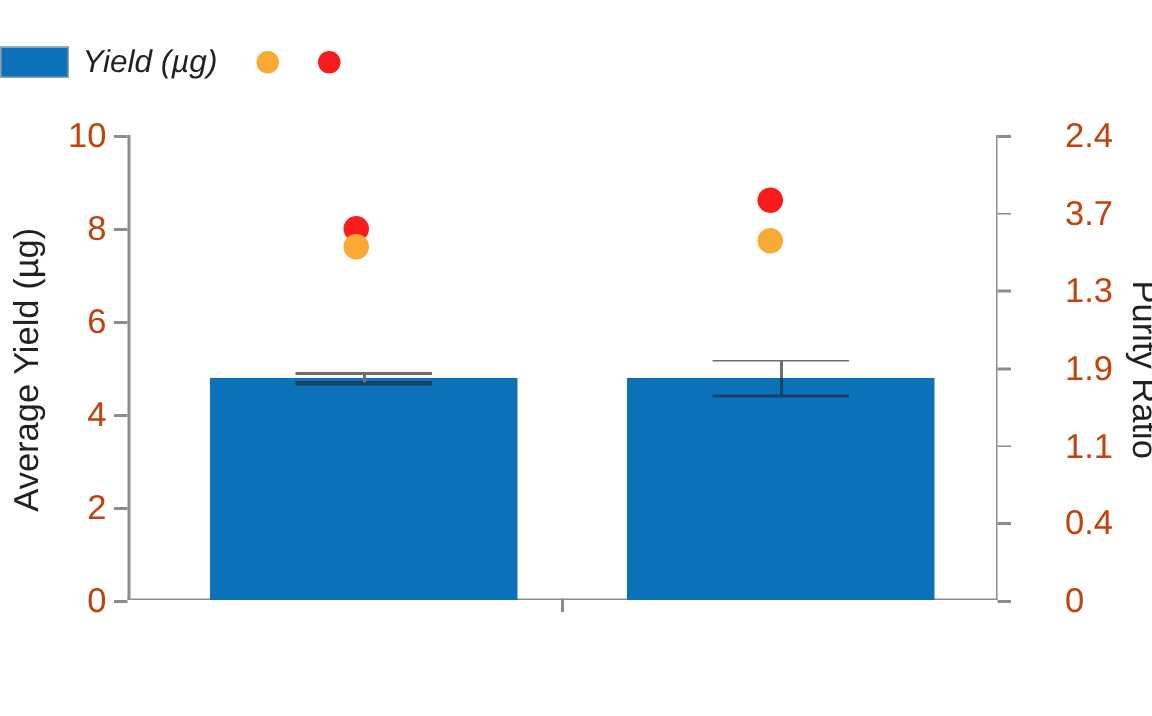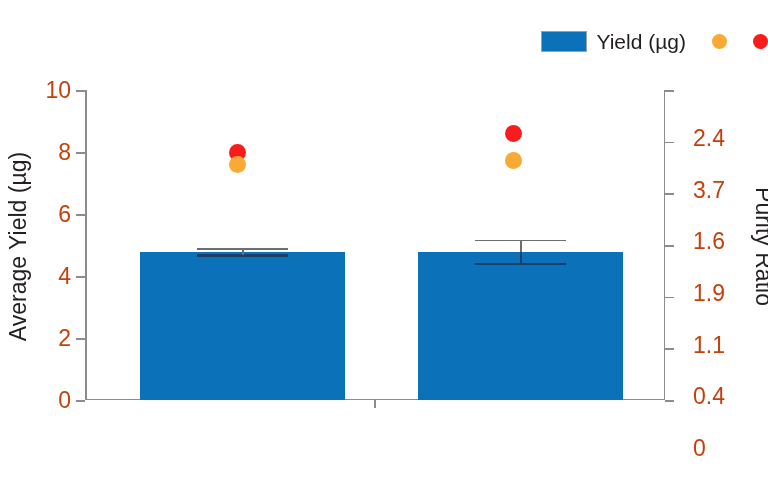--- a/index.html
+++ b/index.html
@@ -22,22 +22,23 @@
 
   
   #legend {
     position: absolute;
     left: 0;
     top: 20px;
     width: 768px;
     height: 42px;
     display: flex;
     align-items: center;
-    justify-content: flex-end;
+    justify-content: flex-start;
     gap: 26px;
+    font-style: italic;
   }
   .legend-entry {
     display: flex;
     align-items: center;
     gap: 9px;
   }
   .legend-swatch-bar {
     width: 46px;
     height: 21px;
     background: #0B72B9;
@@ -89,21 +90,21 @@
   }
 
   .tick-label {
     position: absolute;
     font-size: 23px;
     line-height: 23px;
     color: #c2410c;
     white-space: nowrap;
   }
   .tick-label.left  { right: 594px; text-align: right; }
-  .tick-label.right { left: 608px;  text-align: left; margin-top: 48px; }
+  .tick-label.right { left: 625px;  text-align: left; }
 
   .axis-title {
     position: absolute;
     font-size: 23px;
     color: #231f20;
     white-space: nowrap;
     transform-origin: 50% 50%;
   }
   #ylabel-left {
     left: -232px;
@@ -196,21 +197,21 @@
     <div class="tick right" style="top:0px"></div>
     <div class="tick right" style="top:51.7px"></div>
     <div class="tick right" style="top:103.3px"></div>
     <div class="tick right" style="top:155px"></div>
     <div class="tick right" style="top:206.7px"></div>
     <div class="tick right" style="top:258.3px"></div>
     <div class="tick right" style="top:310px"></div>
 
     <div class="tick-label right" style="top:-11px">2.4</div>
     <div class="tick-label right" style="top:40.7px">3.7</div>
-    <div class="tick-label right" style="top:92.3px">1.6</div>
+    <div class="tick-label right" style="top:92.3px">1.3</div>
     <div class="tick-label right" style="top:144px">1.9</div>
     <div class="tick-label right" style="top:195.7px">1.1</div>
     <div class="tick-label right" style="top:247.3px">0.4</div>
     <div class="tick-label right" style="top:299px">0</div>
 
     <div class="axis-title" id="ylabel-left">Average Yield (µg)</div>
     <div class="axis-title" id="ylabel-right">Purity Ratio</div>
 
     <div class="tick-x" style="left:289px"></div>
 

